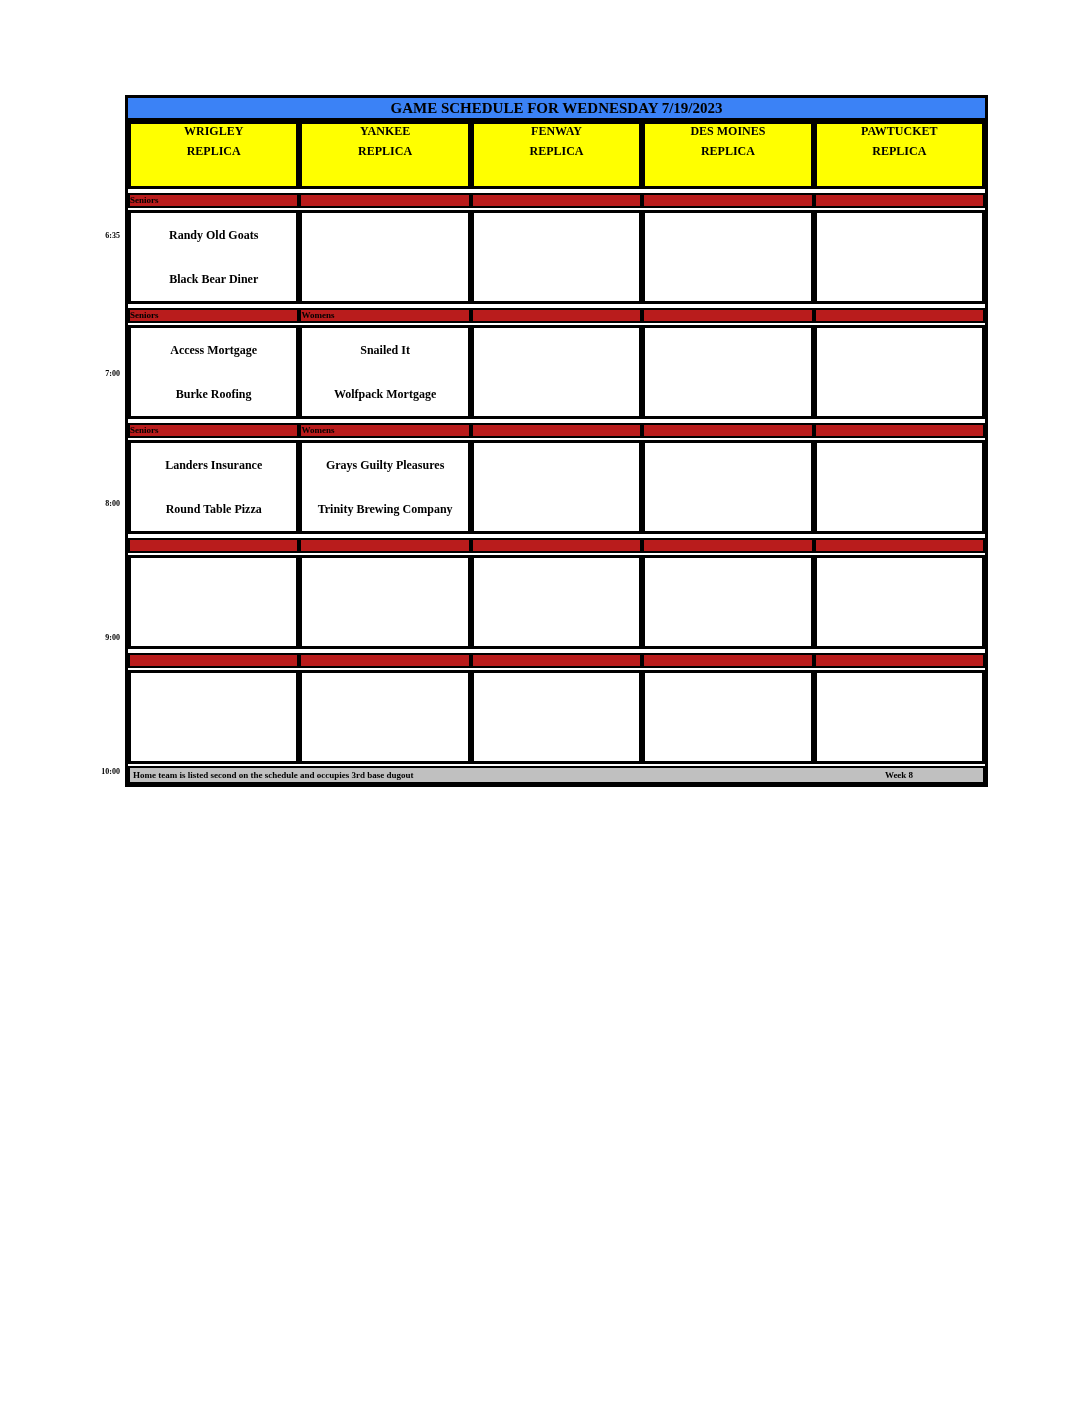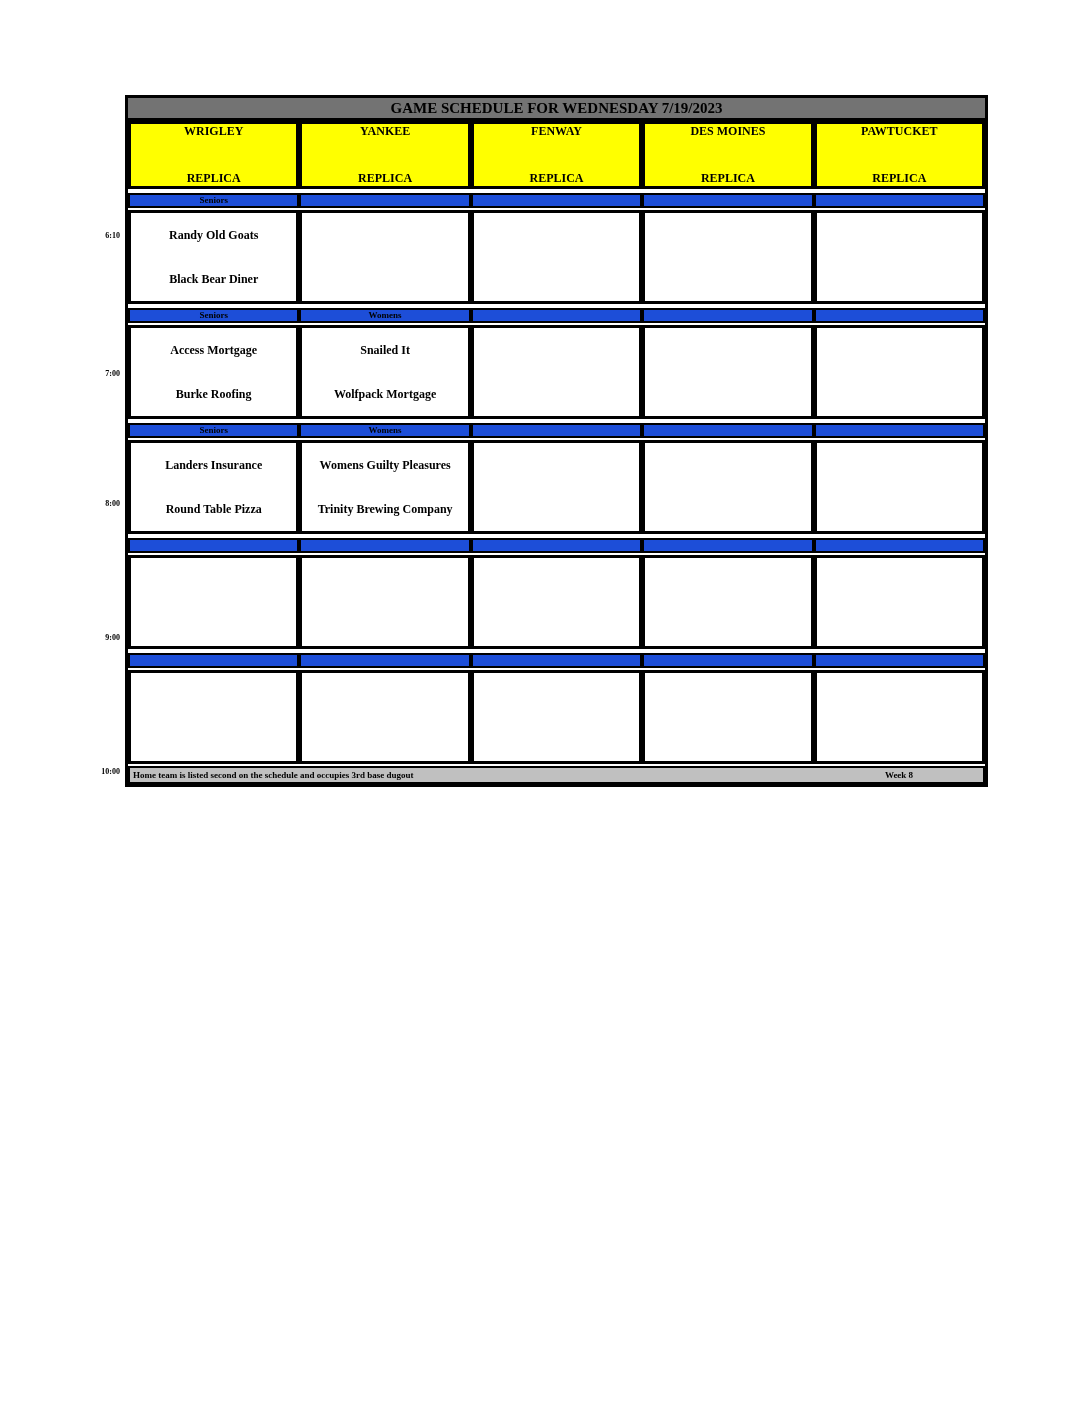--- a/index.html
+++ b/index.html
@@ -15,53 +15,52 @@
   .schedule {
     position: absolute;
     left: 125px;
     top: 95px;
     width: 863px;
     box-sizing: border-box;
     border: 3px solid #000000;
     background: #ffffff;
   }
   .title-row {
-    background: #737373;
+    background: #3b82f6;
     border-bottom: 3px solid #000000;
     height: 20px;
     line-height: 20px;
     text-align: center;
     font-weight: bold;
     font-size: 15px;
   }
   .row { display: flex; }
   .header-cell {
     flex: 1;
     box-sizing: border-box;
     border: 3px solid #000000;
     background: #FFFF00;
     height: 68px;
     display: flex;
     flex-direction: column;
-    justify-content: space-between;
+    justify-content: flex-start;
     align-items: center;
-    gap: 13px;
+    gap: 5px;
     font-weight: bold;
     font-size: 12px;
     text-align: center;
   }
   .division-row { display: flex; margin: 4px 0 2px 0; }
   .division-cell {
     flex: 1;
     box-sizing: border-box;
     border: 2px solid #000000;
-    background: #1d4ed8;
+    background: #b91c1c;
     height: 15px;
     line-height: 11px;
-    text-align: center;
     font-weight: bold;
     font-size: 9px;
   }
   .game-row { display: flex; }
   .game-cell {
     flex: 1;
     box-sizing: border-box;
     border: 3px solid #000000;
     background: #ffffff;
     height: 94px;
@@ -95,21 +94,21 @@
     font-size: 8px;
     line-height: 10px;
   }
   .t0 { top: 231px; } .t1 { top: 369px; } .t2 { top: 499px; } .t3 { top: 633px; } .t4 { top: 767px; }
 </style>
 </head>
 <body>
 
 <div class="page">
 
-  <span class="time-label t0">6:10</span>
+  <span class="time-label t0">6:35</span>
   <span class="time-label t1">7:00</span>
   <span class="time-label t2">8:00</span>
   <span class="time-label t3">9:00</span>
   <span class="time-label t4">10:00</span>
 
   <div class="schedule">
 
     <div class="title-row">GAME SCHEDULE FOR WEDNESDAY 7/19/2023</div>
 
     <div class="row">
@@ -201,21 +200,21 @@
       <div class="division-cell"></div>
       <div class="division-cell"></div>
       <div class="division-cell"></div>
     </div>
     <div class="game-row">
       <div class="game-cell">
         <span>Landers Insurance</span>
         <span>Round Table Pizza</span>
       </div>
       <div class="game-cell">
-        <span>Womens Guilty Pleasures</span>
+        <span>Grays Guilty Pleasures</span>
         <span>Trinity Brewing Company</span>
       </div>
       <div class="game-cell">
         <span></span>
         <span></span>
       </div>
       <div class="game-cell">
         <span></span>
         <span></span>
       </div>

